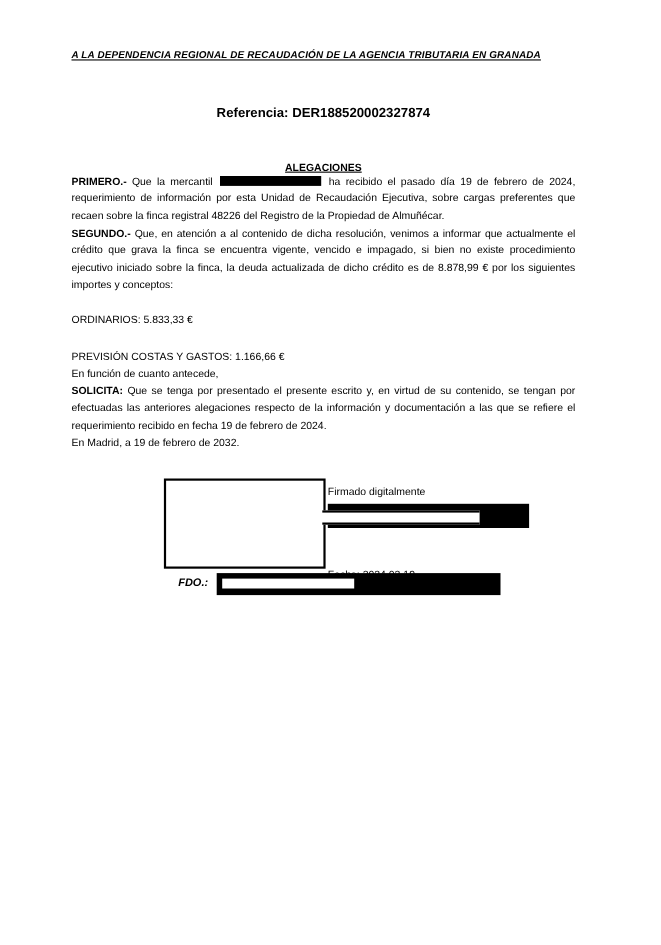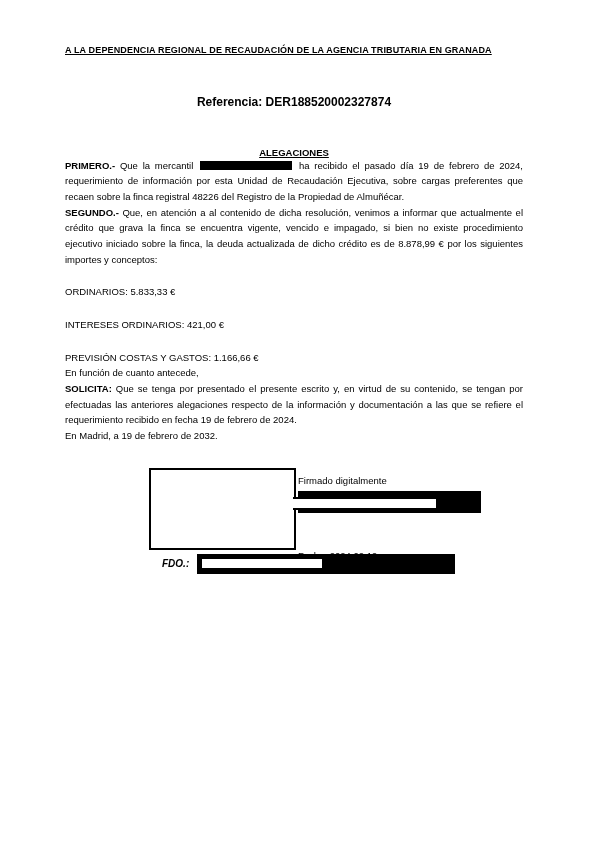--- a/index.html
+++ b/index.html
@@ -27,20 +27,21 @@
     left: 65px;
     top: 44px;
     width: 458px;
   }
   .heading {
     font-size: 9px;
     font-weight: bold;
     text-decoration: underline;
     letter-spacing: 0.15px;
     line-height: 1.4;
+    font-style: italic;
   }
   .ref {
     font-size: 12px;
     font-weight: bold;
     text-align: center;
     margin-top: 38px;
   }
   .aleg {
     font-size: 9.5px;
     font-weight: bold;
@@ -170,21 +171,20 @@
 
     <div class="ref">Referencia: DER188520002327874</div>
 
     <div class="aleg">ALEGACIONES</div>
 
     <p class="body para-first"><span class="lead">PRIMERO.-</span><span> Que la mercantil </span><span class="blk redaction-inline"></span><span> ha recibido el pasado día 19 de febrero de 2024, requerimiento de información por esta Unidad de Recaudación Ejecutiva, sobre cargas preferentes que recaen sobre la finca registral 48226 del Registro de la Propiedad de Almuñécar.</span></p>
 
     <p class="body para-second"><span class="lead">SEGUNDO.-</span><span> Que, en atención a al contenido de dicha resolución, venimos a informar que actualmente el crédito que grava la finca se encuentra vigente, vencido e impagado, si bien no existe procedimiento ejecutivo iniciado sobre la finca, la deuda actualizada de dicho crédito es de 8.878,99 € por los siguientes importes y conceptos:</span></p>
 
     <div class="amount-line">ORDINARIOS: 5.833,33 €</div>
-    <div class="amount-line">INTERESES ORDINARIOS: 421,00 €</div>
     <div class="amount-line">PREVISIÓN COSTAS Y GASTOS: 1.166,66 €</div>
 
     <p class="body para-funcion">En función de cuanto antecede,</p>
 
     <p class="body para-solicita"><span class="lead">SOLICITA:</span><span> Que se tenga por presentado el presente escrito y, en virtud de su contenido, se tengan por efectuadas las anteriores alegaciones respecto de la información y documentación a las que se refiere el requerimiento recibido en fecha 19 de febrero de 2024.</span></p>
 
     <p class="body para-fecha">En Madrid, a 19 de febrero de 2032.</p>
 
     <div class="sig-area">
       <div class="sig-box"></div>

